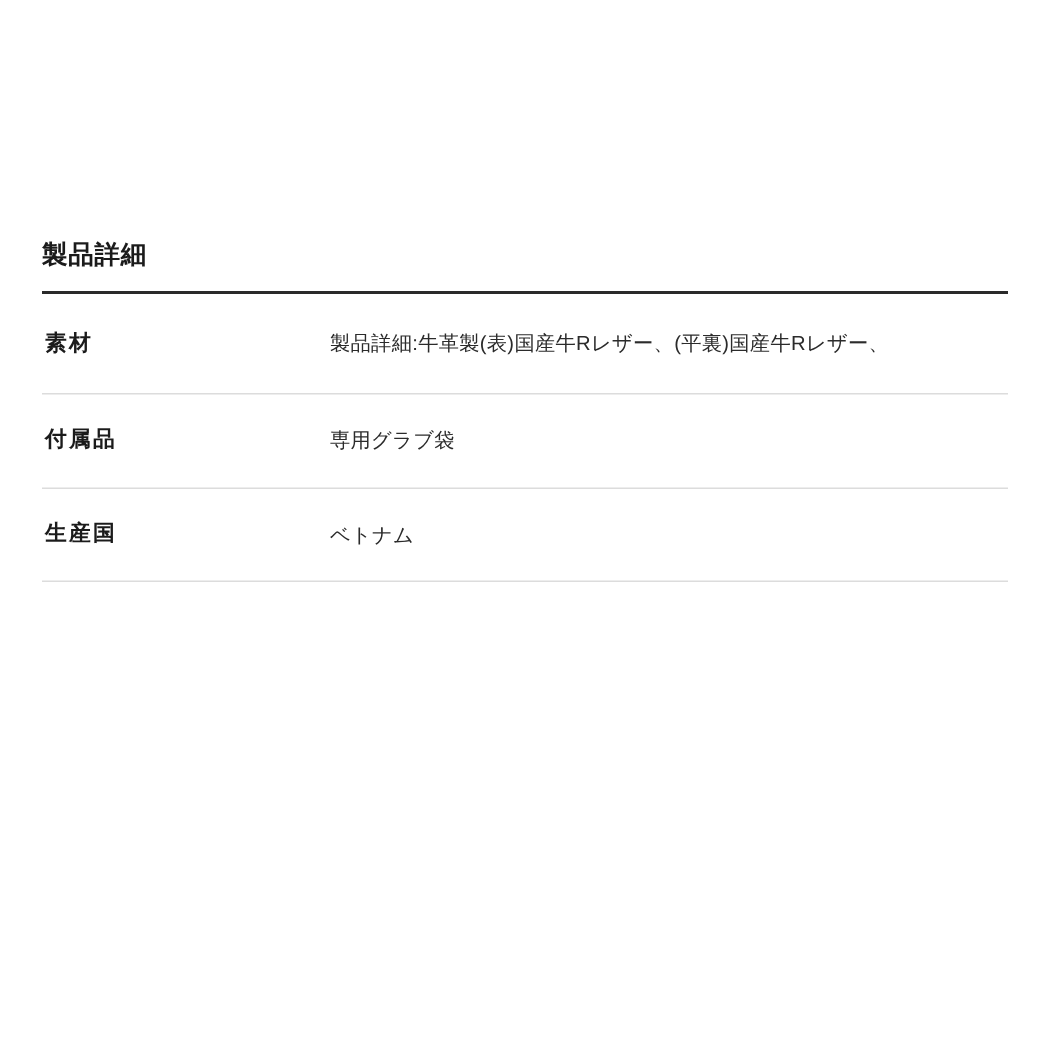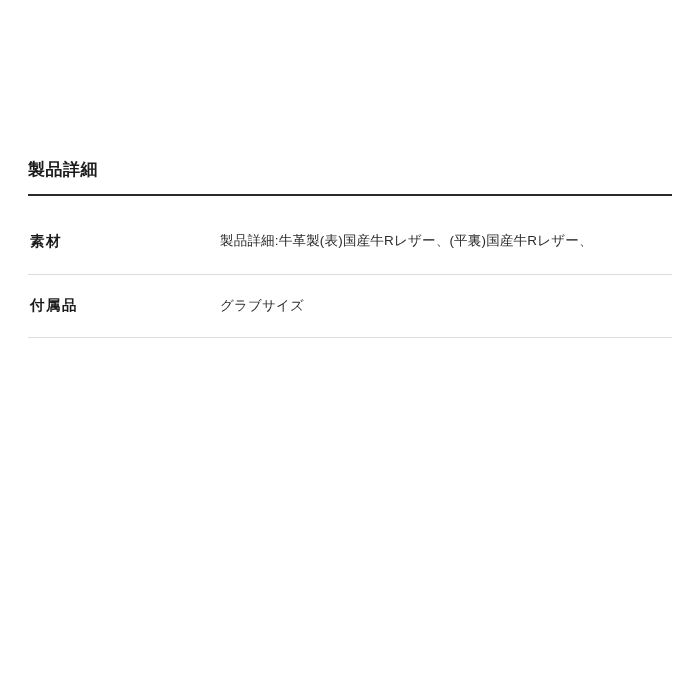--- a/index.html
+++ b/index.html
@@ -60,36 +60,40 @@
   .spec-table td {
     vertical-align: middle;
     font-size: 13.5px;
     font-weight: normal;
     color: #2b2b2b;
     padding: 18px 10px 18px 0;
     line-height: 1.9;
     letter-spacing: 0.2px;
   }
   .row-tall th, .row-tall td {
-    padding-top: 32px;
+    padding-top: 20px;
     padding-bottom: 20px;
   }
 </style>
 </head>
 <body>
 
 <div class="page">
   <div class="spec-wrap">
     <h2 class="spec-title">製品詳細</h2>
     <table class="spec-table">
       <tbody>
         <tr class="row-tall">
           <th>素材</th>
           <td>製品詳細:牛革製(表)国産牛Rレザー、(平裏)国産牛Rレザー、</td>
         </tr>
         <tr>
           <th>付属品</th>
-          <td>グラブサイズ</td>
+          <td>専用グラブ袋</td>
+        </tr>
+        <tr>
+          <th>生産国</th>
+          <td>ベトナム</td>
         </tr>
       </tbody>
     </table>
   </div>
 </div>
 
 </body></html>

